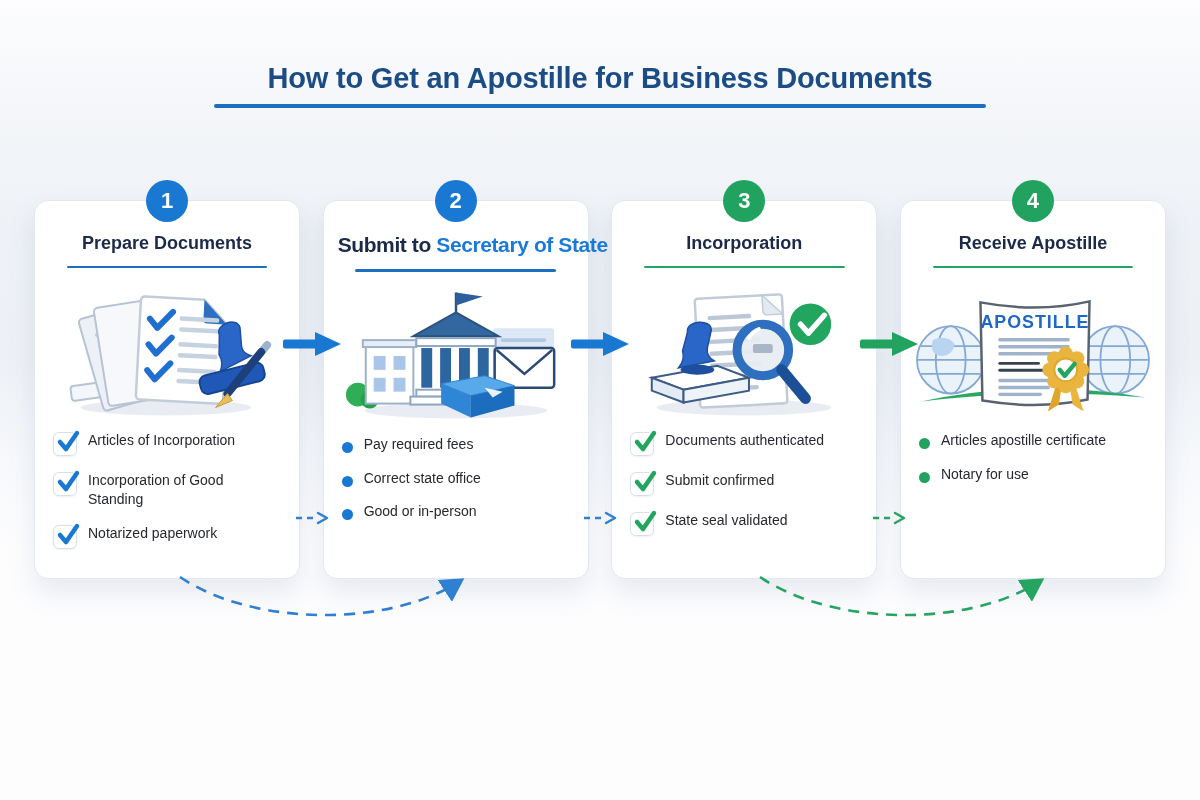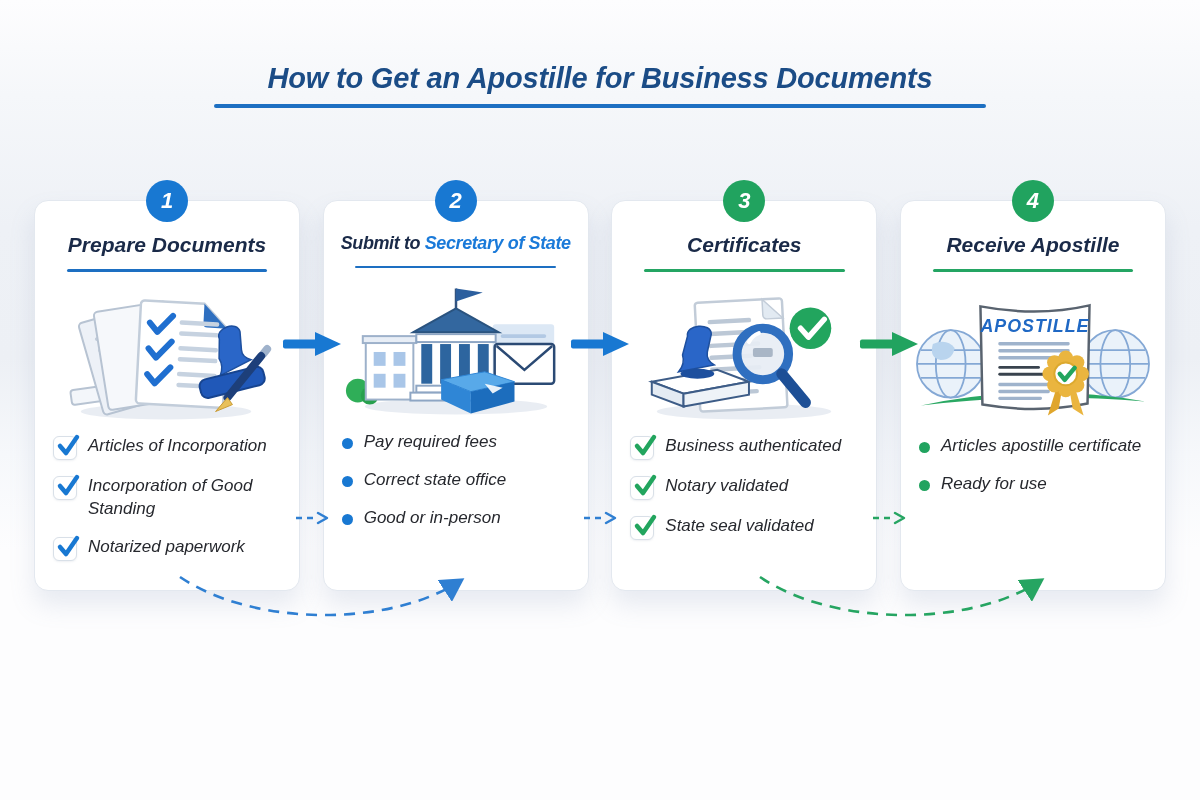--- a/index.html
+++ b/index.html
@@ -4,21 +4,20 @@
 <style>
   html,body{margin:0;padding:0;}
   body{
     width:1200px;height:800px;overflow:hidden;
     font-family:"Liberation Sans", sans-serif;
     background:#fdfdfe;
   }
   .stage{
     position:relative;width:1200px;height:597px;
     background:linear-gradient(180deg,#fdfdfe 0%,#f5f7fa 16%,#eef1f6 38%,#edf0f5 60%,#f6f8fb 76%,#fdfdfe 92%);
-    font-style:italic;
   }
   
   .header{padding-top:62px;text-align:center;}
   .page-title{
     margin:0;font-size:29px;font-weight:bold;color:#1b4c86;letter-spacing:-0.2px;
   }
   .title-underline{width:772px;height:3.5px;background:#1d6fc2;margin:9px auto 0;border-radius:2px;}
   
   .cards{position:absolute;left:0;top:200px;width:1200px;display:flex;justify-content:space-between;padding:0 34px;box-sizing:border-box;}
   .card{
@@ -27,30 +26,30 @@
     box-shadow:0 14px 24px rgba(125,145,175,.17);
     padding:32px 14px 14px;box-sizing:border-box;
   }
   .step-badge{
     position:absolute;top:-21px;left:50%;transform:translateX(-50%);
     width:42px;height:42px;border-radius:50%;color:#fff;
     font-size:22px;font-weight:bold;display:flex;align-items:center;justify-content:center;
   }
   .badge-blue{background:#1878d2;}
   .badge-green{background:#21a35f;}
-  .card-title{text-align:center;font-weight:bold;font-size:21px;color:#1a2a48;line-height:1.15;white-space:nowrap;}
-  .card-title.small{font-size:18px;letter-spacing:-0.4px;}
+  .card-title{text-align:center;font-weight:bold;font-size:18px;color:#1a2a48;line-height:1.15;white-space:nowrap;}
+  .card-title.small{font-size:21px;letter-spacing:-0.4px;}
   .hl{color:#1a7ad9;}
   .card-rule{height:2.5px;width:85%;margin:12px auto 12px;border-radius:2px;}
   .rule-blue{background:#1d6fc2;}
   .rule-green{background:#24a563;}
   .illus{height:138px;display:flex;justify-content:center;align-items:flex-end;margin-bottom:13px;}
   .illus svg{width:238px;height:138px;display:block;}
   .items{padding:0 4px;}
-  .item{display:flex;gap:11px;margin-bottom:15px;font-size:17px;color:#26282e;line-height:1.35;align-items:flex-start;}
+  .item{display:flex;gap:11px;margin-bottom:15px;font-size:14px;color:#26282e;line-height:1.35;align-items:flex-start;}
   .checkbox{position:relative;flex:0 0 24px;width:24px;height:24px;background:#fff;border:1.5px solid #d9e0e8;border-radius:6px;box-sizing:border-box;margin-top:1px;box-shadow:0 1px 2px rgba(140,155,175,.15);}
   .checkbox svg{position:absolute;left:2px;top:-4px;width:24px;height:24px;overflow:visible;display:block;}
   .dot{flex:0 0 11px;width:11px;height:11px;border-radius:50%;margin-top:7px;}
   .dot-blue{background:#1878d2;}
   .dot-green{background:#21a35f;}
   
   .arrow-solid{position:absolute;top:332px;width:58px;height:24px;}
   .arrow-solid svg,.mini-arrow svg,.curve svg{display:block;width:100%;height:100%;overflow:visible;}
   .mini-arrow{position:absolute;top:510px;width:34px;height:16px;}
   .curve{position:absolute;top:569px;width:300px;height:66px;}
@@ -198,21 +197,21 @@
         </div>
         <div class="item">
           <span class="dot dot-blue"></span>
           <span>Good or in-person</span>
         </div>
       </div>
     </div>
 
     <div class="card">
       <div class="step-badge badge-green">3</div>
-      <div class="card-title">Certificates</div>
+      <div class="card-title">Incorporation</div>
       <div class="card-rule rule-green"></div>
       <div class="illus">
         <svg viewBox="0 0 238 138">
           <ellipse cx="119" cy="128" rx="88" ry="8" fill="#e9edf3"></ellipse>
           <g transform="rotate(-3 116 70)">
             <rect x="72" y="16" width="88" height="110" rx="3" fill="#ffffff" stroke="#c2ccd8" stroke-width="2.5"></rect>
             <path d="M140 16 l20 20 h-16 a4 4 0 0 1 -4 -4 z" fill="#e2eaf2" stroke="#c2ccd8" stroke-width="1.5"></path>
             <g fill="#bcc8d6">
               <rect x="84" y="34" width="44" height="4.5" rx="2"></rect>
                 <rect x="84" y="46" width="52" height="4.5" rx="2"></rect>
@@ -236,29 +235,29 @@
           <path d="M176 44 l8 9 l16 -18" stroke="#ffffff" stroke-width="5.5" fill="none" stroke-linecap="round" stroke-linejoin="round"></path>
         </svg>
       </div>
       <div class="items">
         <div class="item">
           <span class="checkbox">
             <svg viewBox="0 0 24 24">
                 <path d="M4 13 l6 7 L21 4" stroke="#22a55e" stroke-width="4.5" fill="none" stroke-linecap="round" stroke-linejoin="round"></path>
               </svg>
           </span>
-          <span>Business authenticated</span>
+          <span>Documents authenticated</span>
         </div>
         <div class="item">
           <span class="checkbox">
             <svg viewBox="0 0 24 24">
                 <path d="M4 13 l6 7 L21 4" stroke="#22a55e" stroke-width="4.5" fill="none" stroke-linecap="round" stroke-linejoin="round"></path>
               </svg>
           </span>
-          <span>Notary validated</span>
+          <span>Submit confirmed</span>
         </div>
         <div class="item">
           <span class="checkbox">
             <svg viewBox="0 0 24 24">
                 <path d="M4 13 l6 7 L21 4" stroke="#22a55e" stroke-width="4.5" fill="none" stroke-linecap="round" stroke-linejoin="round"></path>
               </svg>
           </span>
           <span>State seal validated</span>
         </div>
       </div>
@@ -319,21 +318,21 @@
           <path d="M146 90 l5 6 l10 -12" stroke="#22a55e" stroke-width="4.5" fill="none" stroke-linecap="round" stroke-linejoin="round"></path>
         </svg>
       </div>
       <div class="items">
         <div class="item">
           <span class="dot dot-green"></span>
           <span>Articles apostille certificate</span>
         </div>
         <div class="item">
           <span class="dot dot-green"></span>
-          <span>Ready for use</span>
+          <span>Notary for use</span>
         </div>
       </div>
     </div>
 
   </div>
 
   <div class="arrow-solid" style="left:283px;">
     <svg viewBox="0 0 58 24">
         <rect x="0" y="7.5" width="34" height="9" rx="2" fill="#1878d2"></rect>
         <polygon points="32,0 58,12 32,24" fill="#1878d2"></polygon>

